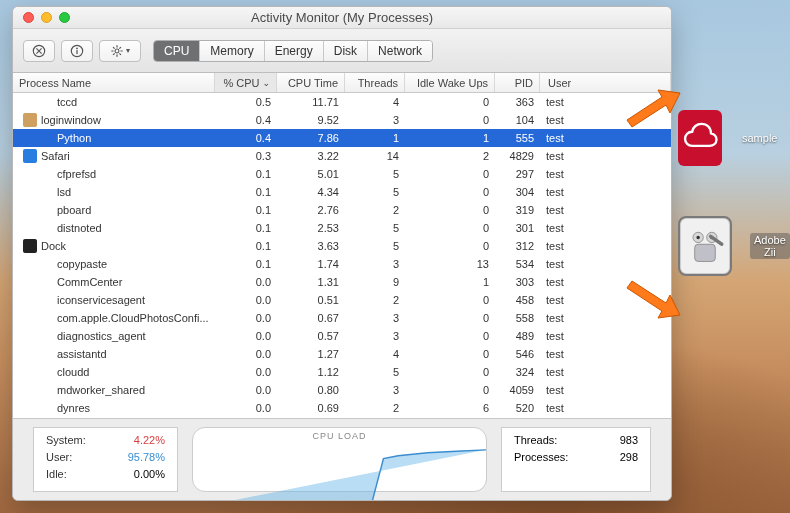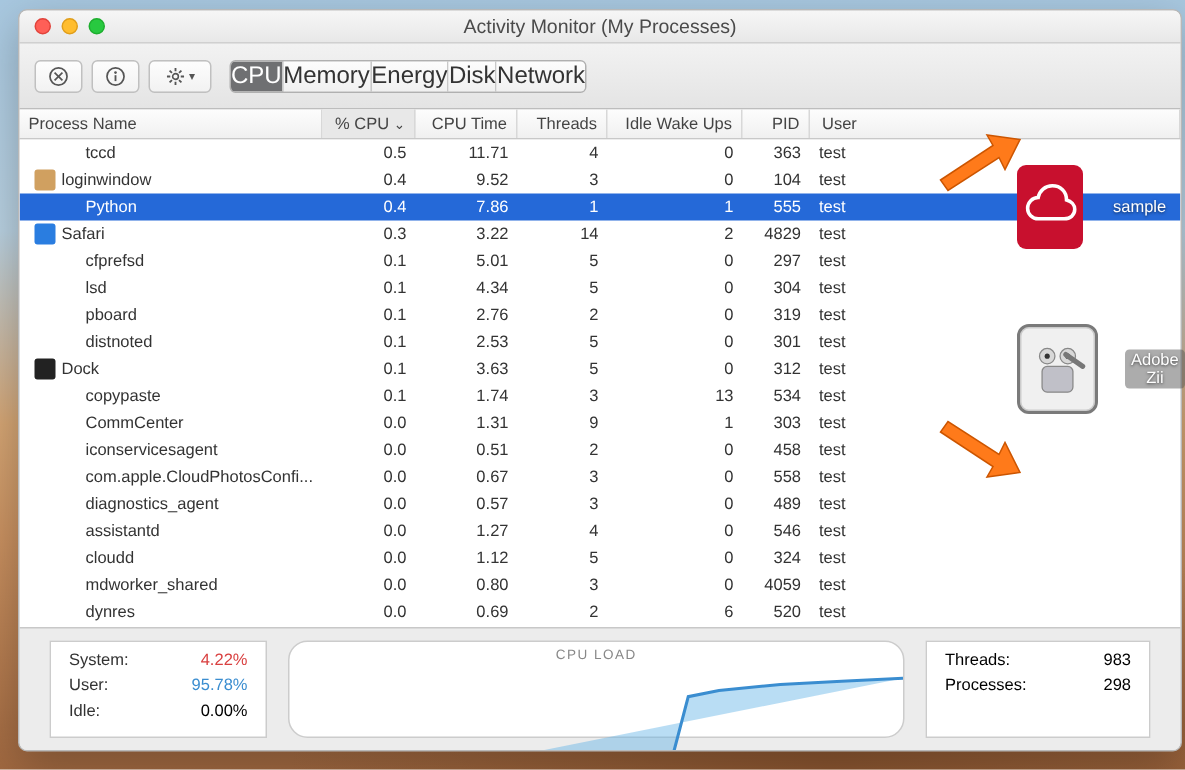--- a/index.html
+++ b/index.html
@@ -12,21 +12,21 @@
   overflow: hidden;
 }
 .dune {
   position: absolute;
   bottom: 0; left: 0; right: 0; height: 280px;
   background: radial-gradient(ellipse 600px 300px at 70% 100%, #8a5530 0%, transparent 60%);
 }
 .window {
   position: absolute;
   left: 12px; top: 6px;
-  width: 776px; height: 495px;
+  width: 660px; height: 495px;
   background: #ececec;
   border: 1px solid #b8b8b8;
   border-radius: 6px;
   box-shadow: 0 10px 30px rgba(0,0,0,0.25);
   display: flex; flex-direction: column;
   overflow: hidden;
 }
 .titlebar {
   height: 22px;
   background: linear-gradient(#f6f6f6, #e8e8e8);
@@ -53,21 +53,21 @@
   border: 1px solid #c0c0c0; border-radius: 4px;
   display: flex; align-items: center; justify-content: center;
   color: #555;
 }
 .tb-btn svg { width: 14px; height: 14px; }
 .segmented {
   display: flex; border-radius: 4px; overflow: hidden;
   border: 1px solid #b0b0b0; height: 22px;
 }
 .seg {
-  padding: 0 0; font-size: 16px;
+  padding: 0 10px; font-size: 12px;
   display: flex; align-items: center;
   background: linear-gradient(#fdfdfd,#f0f0f0);
   border-right: 1px solid #c8c8c8; color: #333;
 }
 .seg:last-child { border-right: none; }
 .seg.active { background: #6f7072; color: #fff; }
 .search {
   margin-left: auto; width: 130px; height: 22px;
   background: #fff; border: 1px solid #c0c0c0; border-radius: 4px;
   display: flex; align-items: center; padding: 0 6px; color: #999;

